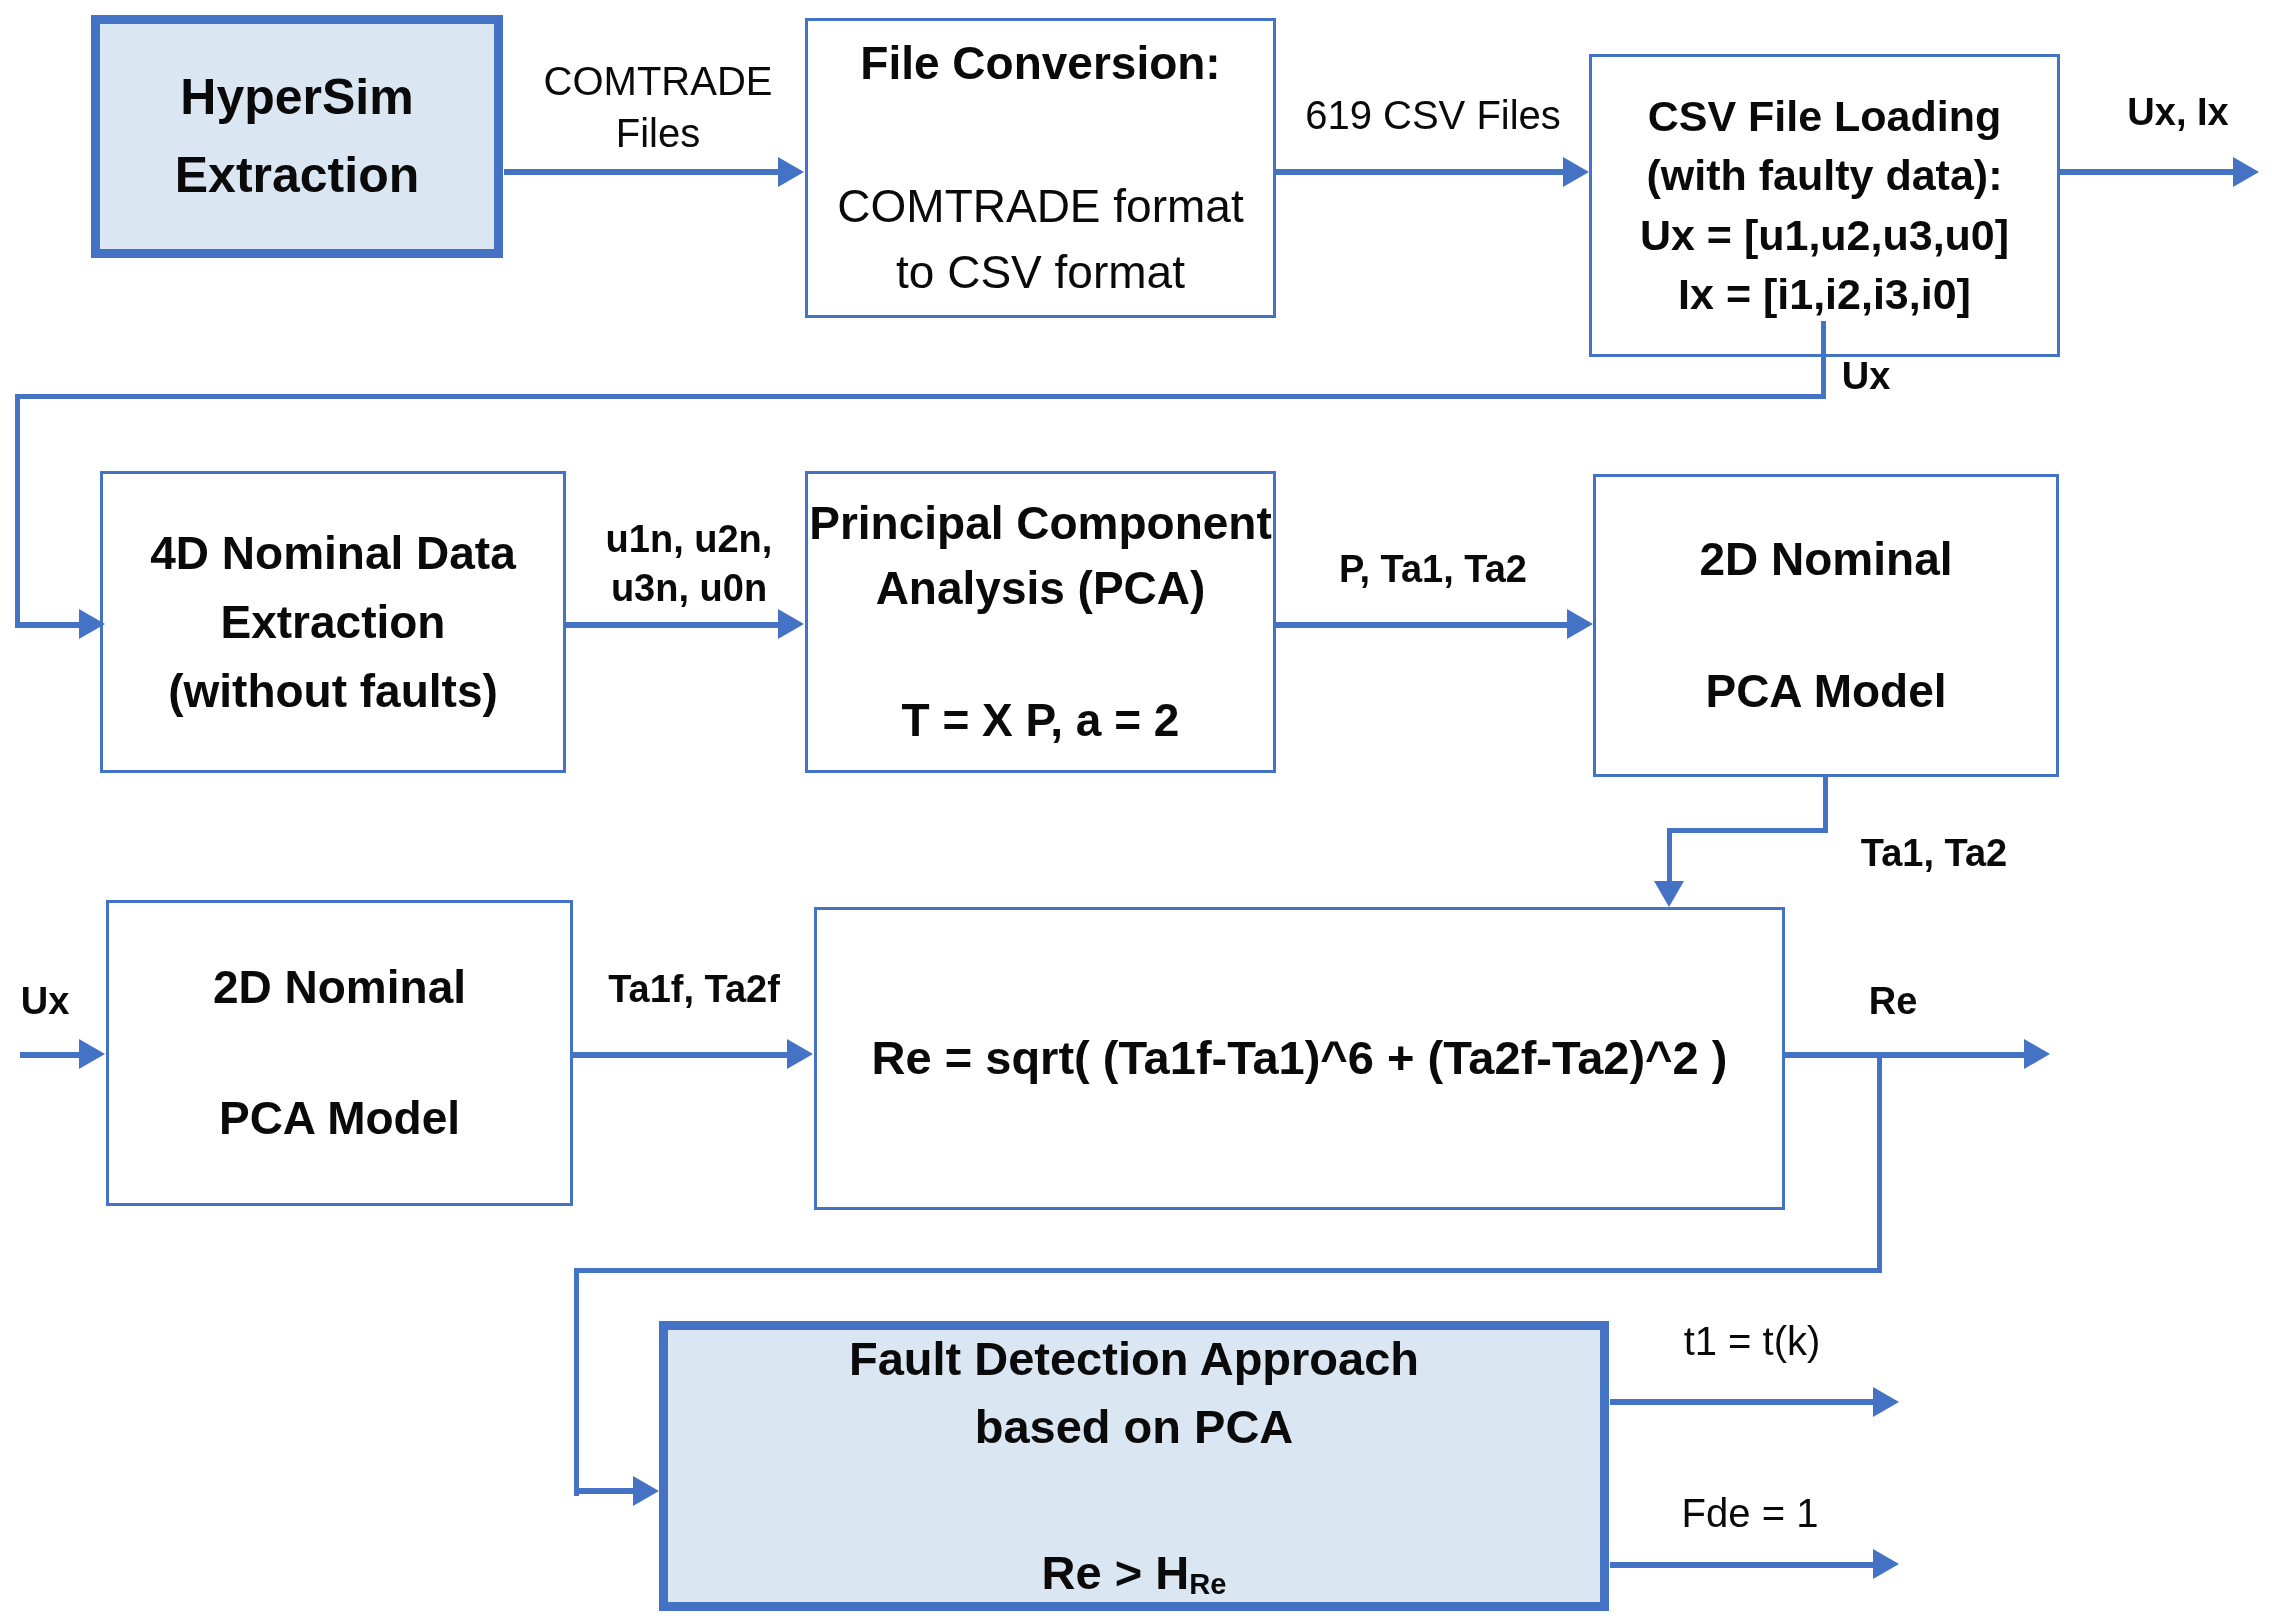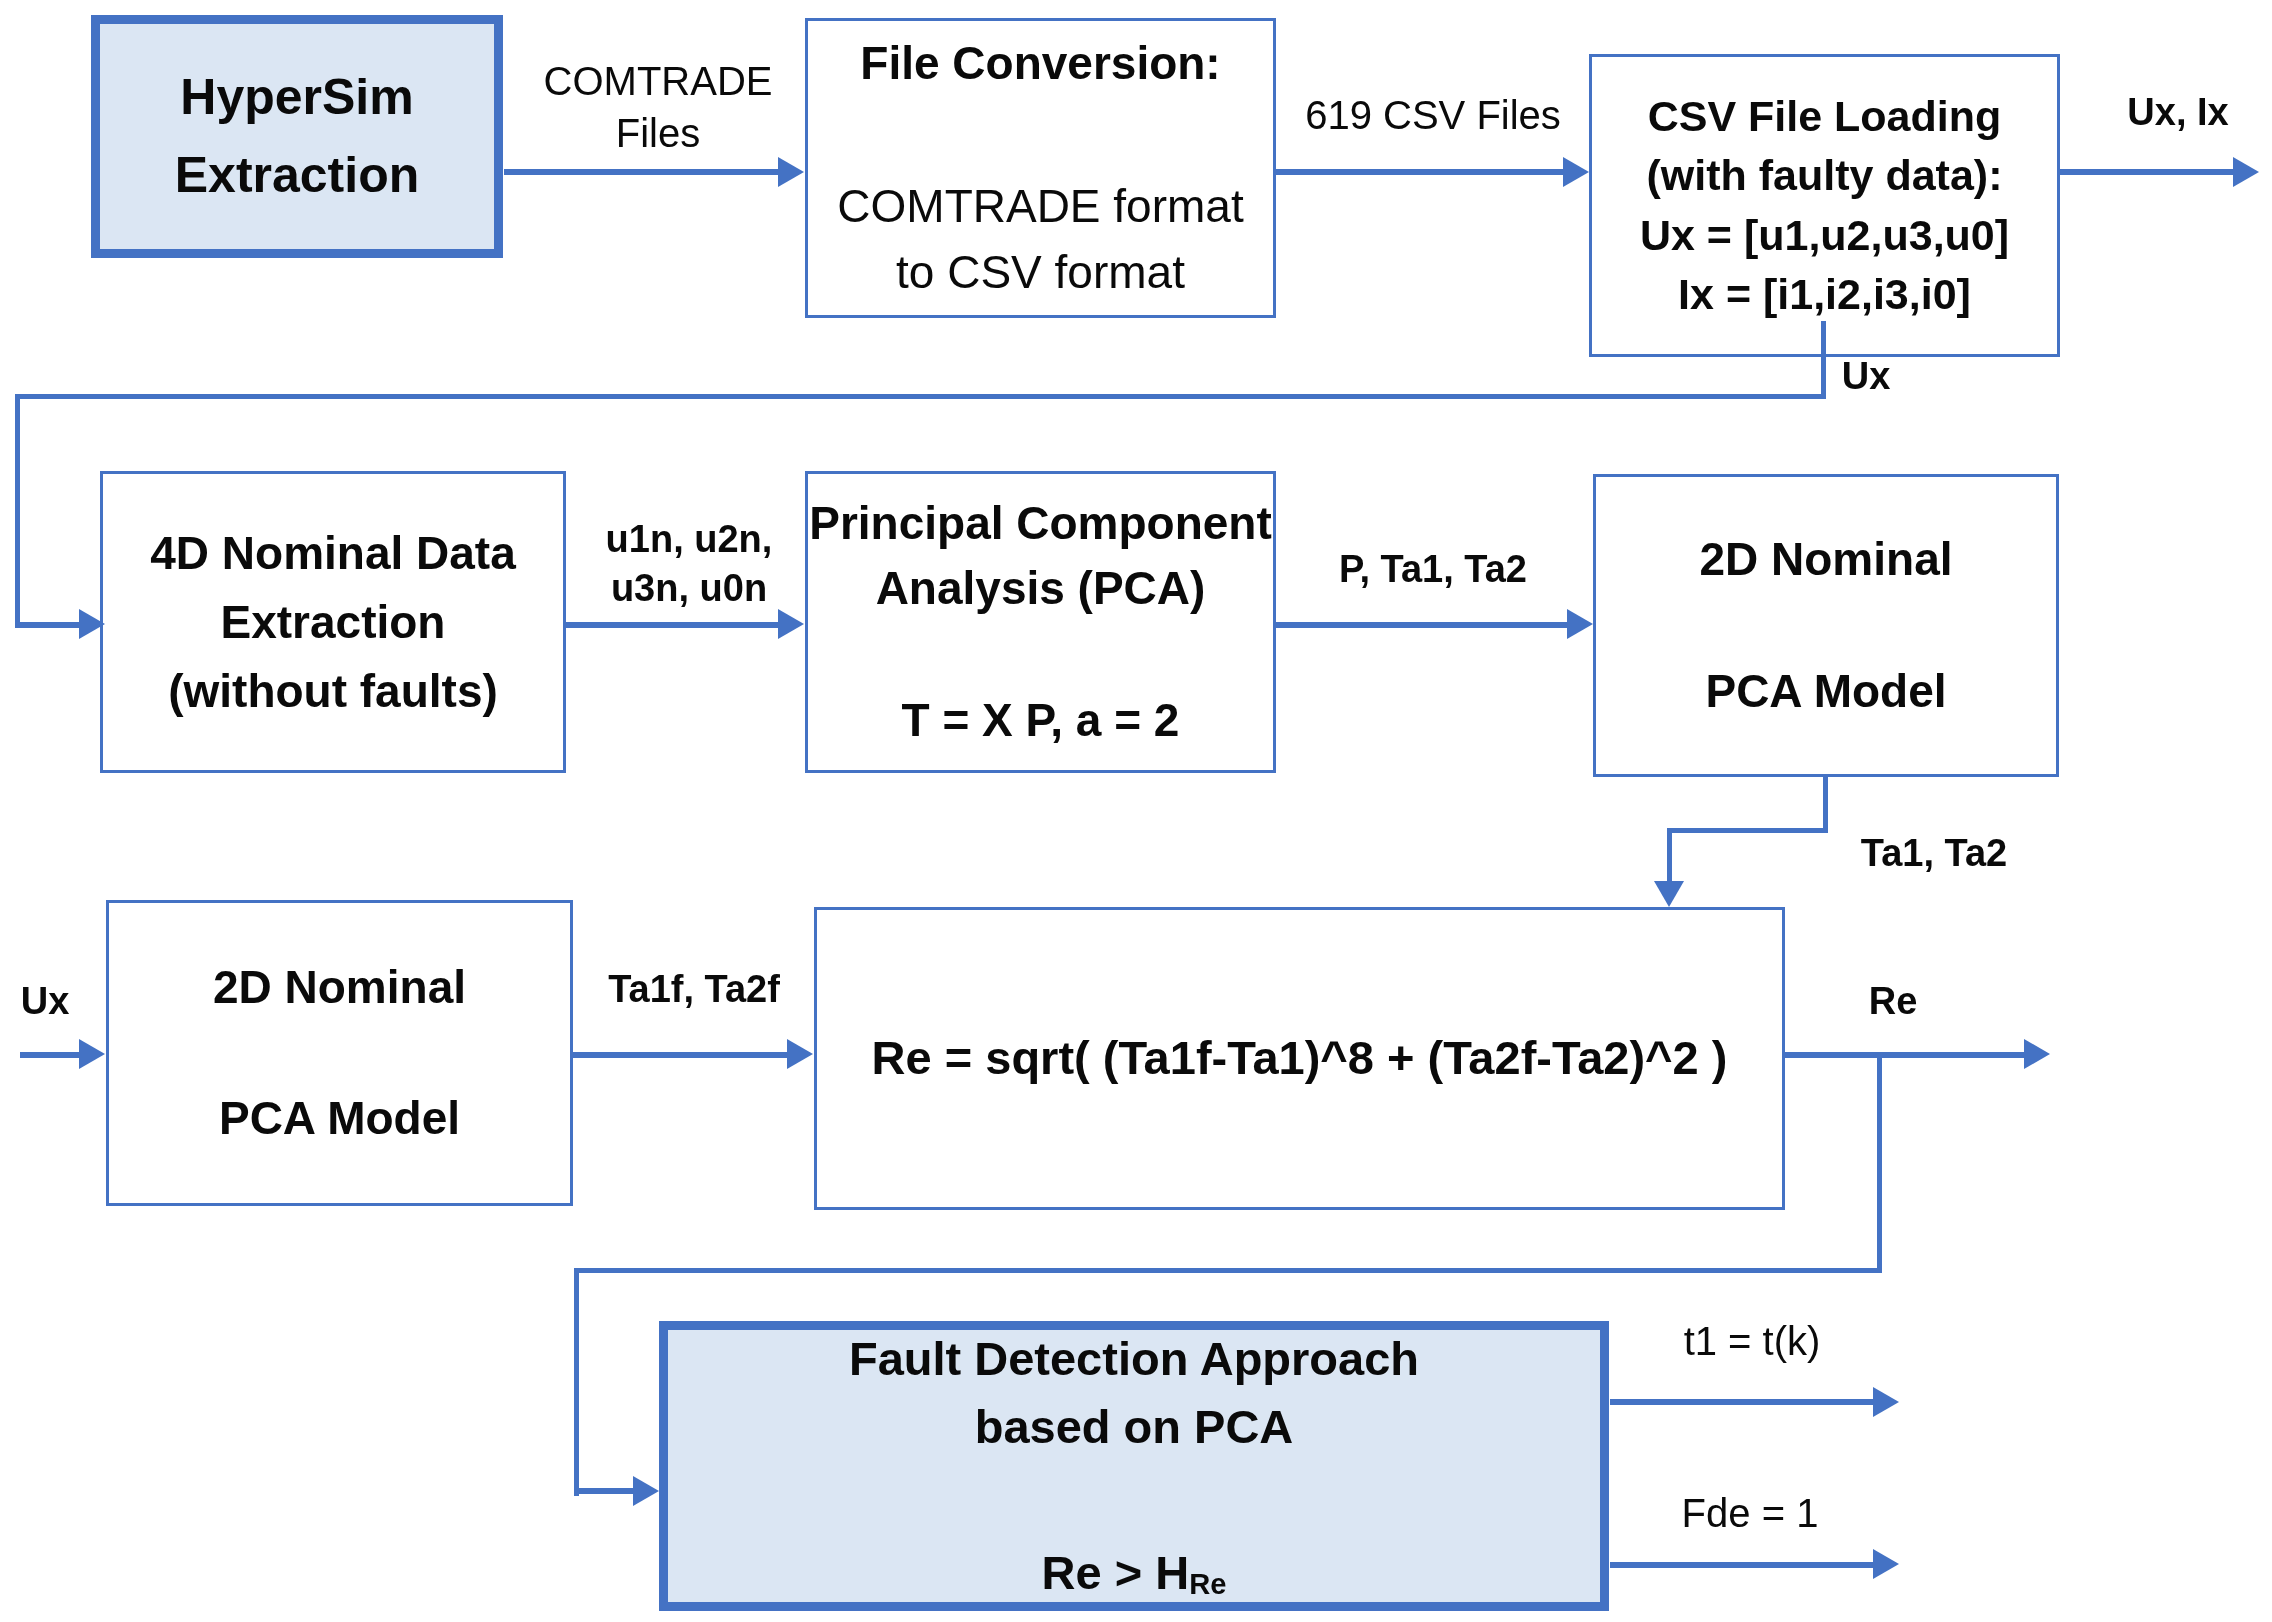--- a/index.html
+++ b/index.html
@@ -75,21 +75,21 @@
     <span>2D Nominal</span>
     <span class="gap-md">PCA Model</span>
   </div>
 
   <div class="box" style="left:106px;top:900px;width:467px;height:306px;">
     <span>2D Nominal</span>
     <span class="gap-md">PCA Model</span>
   </div>
 
   <div class="box" style="left:814px;top:907px;width:971px;height:303px;font-size:47px;">
-    <span>Re = sqrt( (Ta1f-Ta1)^8 + (Ta2f-Ta2)^2 )</span>
+    <span>Re = sqrt( (Ta1f-Ta1)^6 + (Ta2f-Ta2)^2 )</span>
   </div>
 
   <div class="box filled" style="left:659px;top:1321px;width:950px;height:290px;font-size:47px;line-height:1.45;">
     <span>Fault Detection Approach</span>
     <span>based on PCA</span>
     <span class="gap-lg"><span>Re &gt; H</span><sub class="hsub">Re</sub></span>
   </div>
 
   <div class="hline" style="left:504px;top:169px;width:278px;height:6px;"></div>
   <div class="head-right" style="left:778px;top:157px;"></div>

